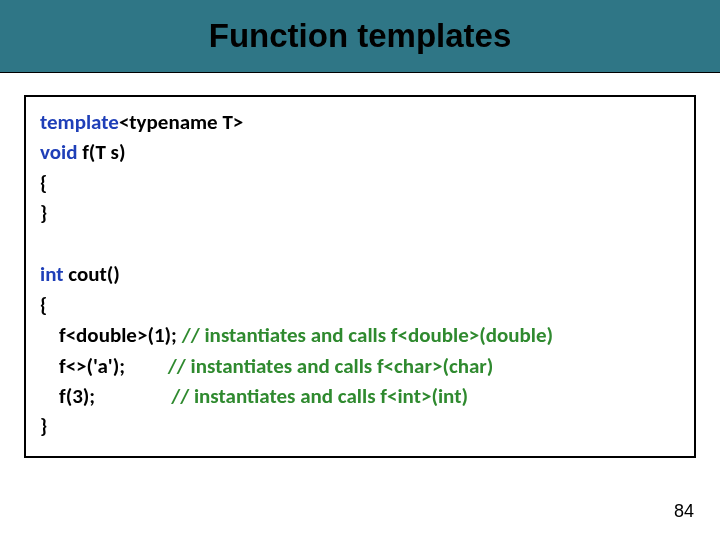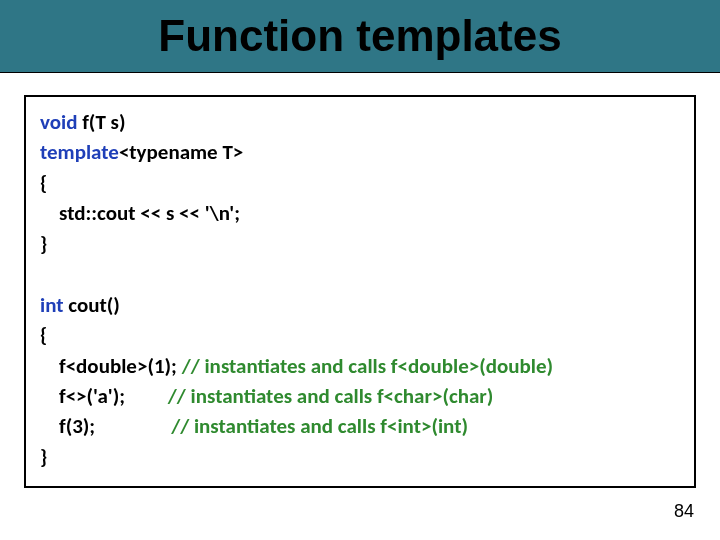--- a/index.html
+++ b/index.html
@@ -22,21 +22,21 @@
     width: 100%;
     height: 72px;
     display: flex;
     align-items: center;
     justify-content: center;
     border-bottom: 1px solid #000;
   }
   .title-bar h1 {
     margin: 16px;
     color: #000;
-    font-size: 44px;
+    font-size: 33px;
     font-weight: bold;
     font-family: "Comic Sans MS", "Comic Sans", cursive, sans-serif;
   }
   .code-box {
     margin: 22px 24px 0 24px;
     border: 2px solid #000;
     padding: 10px 14px 14px 14px;
     font-family: "Calibri", "Segoe UI", Arial, sans-serif;
     font-weight: bold;
     font-size: 21px;
@@ -58,24 +58,23 @@
 </head>
 <body>
 
 <div class="slide">
 
   <div class="title-bar">
     <h1>Function templates</h1>
   </div>
 
   <div class="code-box">
+    <div class="line"><span class="kw">template</span><span>&lt;typename T&gt;</span></div>
     <div class="line"><span class="kw">void</span><span> f(T s)</span></div>
-    <div class="line"><span class="kw">template</span><span>&lt;typename T&gt;</span></div>
     <div class="line">{</div>
-    <div class="line">    std::cout &lt;&lt; s &lt;&lt; '\n';</div>
     <div class="line">}</div>
     <div class="line"> </div>
     <div class="line"><span class="kw">int</span><span> cout()</span></div>
     <div class="line">{</div>
     <div class="line"><span>    f&lt;double&gt;(1); </span><span class="cm">// instantiates and calls f&lt;double&gt;(double)</span></div>
     <div class="line"><span>    f&lt;&gt;('a');         </span><span class="cm">// instantiates and calls f&lt;char&gt;(char)</span></div>
     <div class="line"><span>    f(3);                </span><span class="cm">// instantiates and calls f&lt;int&gt;(int)</span></div>
     <div class="line">}</div>
   </div>
 

